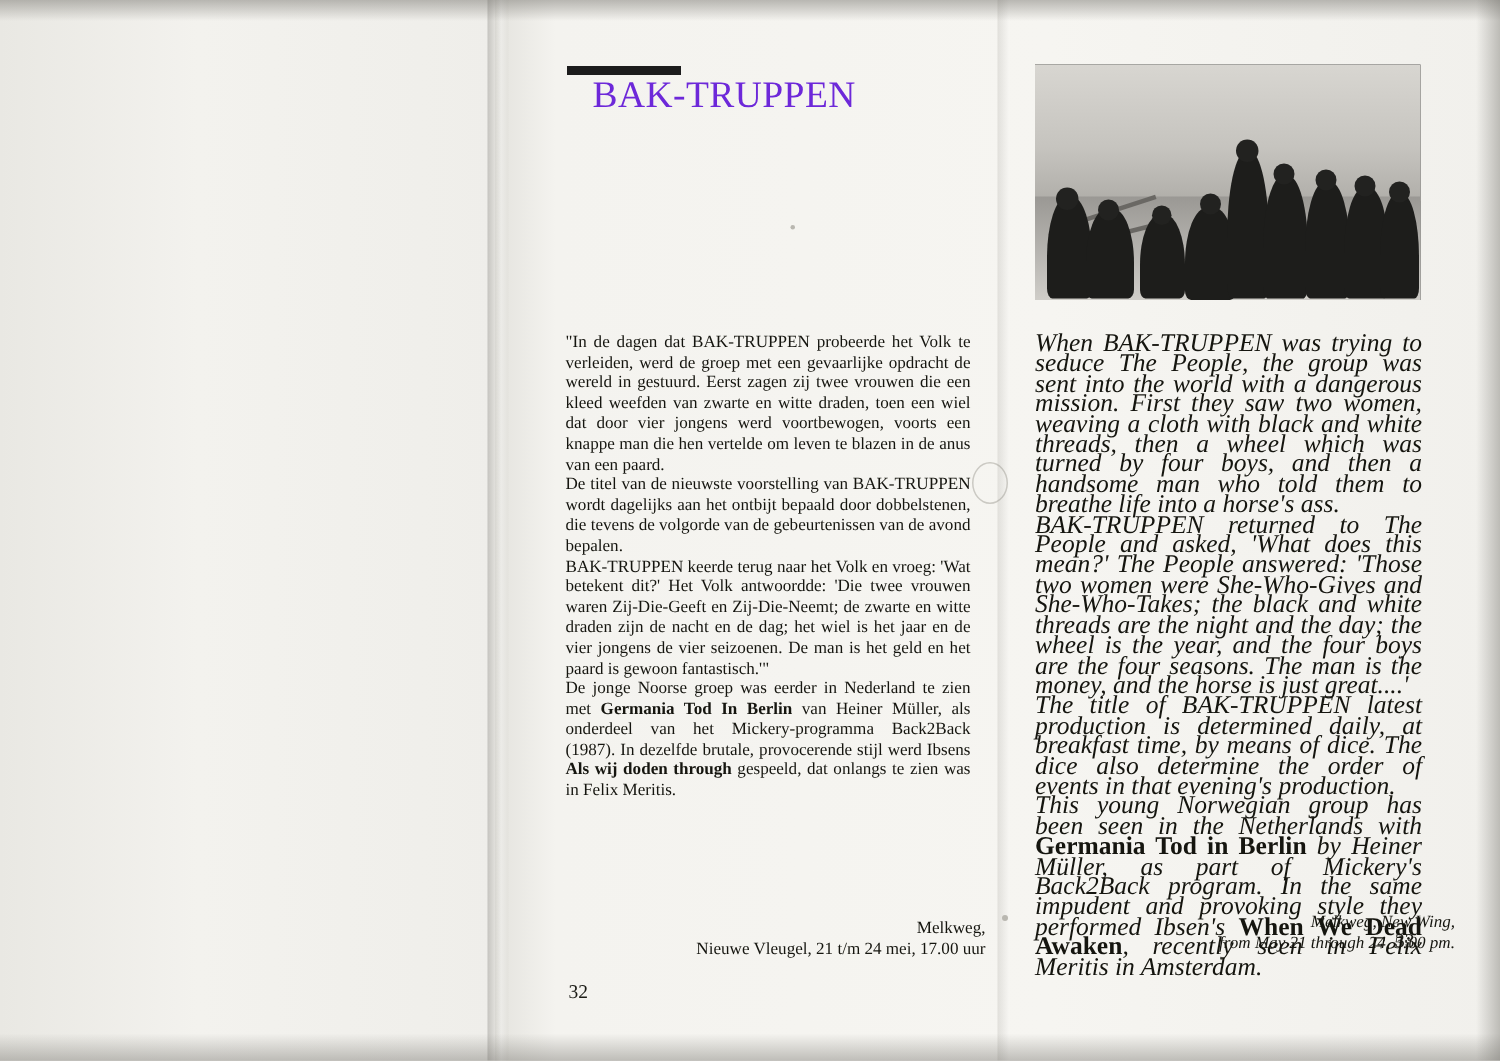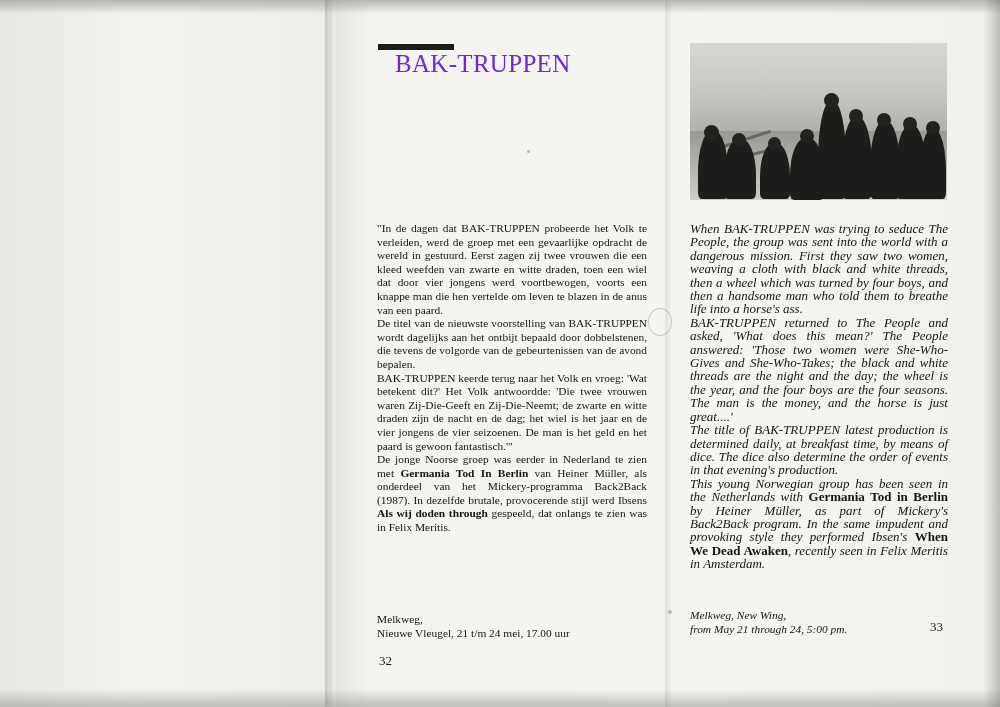--- a/index.html
+++ b/index.html
@@ -134,38 +134,39 @@
     top: 222px;
     width: 270px;
     font-size: 11.4px;
     line-height: 13.6px;
     text-align: justify;
   }
   .col-right {
     left: 690px;
     top: 222px;
     width: 258px;
-    font-size: 13px;
+    font-size: 17px;
     line-height: 13.4px;
     font-style: italic;
     text-align: justify;
   }
   .col p {
     margin: 0 0 0 0;
   }
   .col-left p { text-indent: 0; }
   .bold { font-weight: bold; margin-top: 14px; }
   .col-right .bold { font-style: normal; font-weight: bold; }
 
   .venue {
     position: absolute;
     font-family: "Liberation Serif", serif;
     font-size: 11.4px;
     line-height: 13.8px;
     color: #15150f;
+    text-align: right;
   }
   .venue-left { left: 377px; top: 613px; width: 280px; }
   .venue-right { left: 690px; top: 609px; width: 280px; font-style: italic; }
 
   .folio {
     position: absolute;
     font-family: "Liberation Serif", serif;
     font-size: 13px;
     color: #1b1b15;
   }

